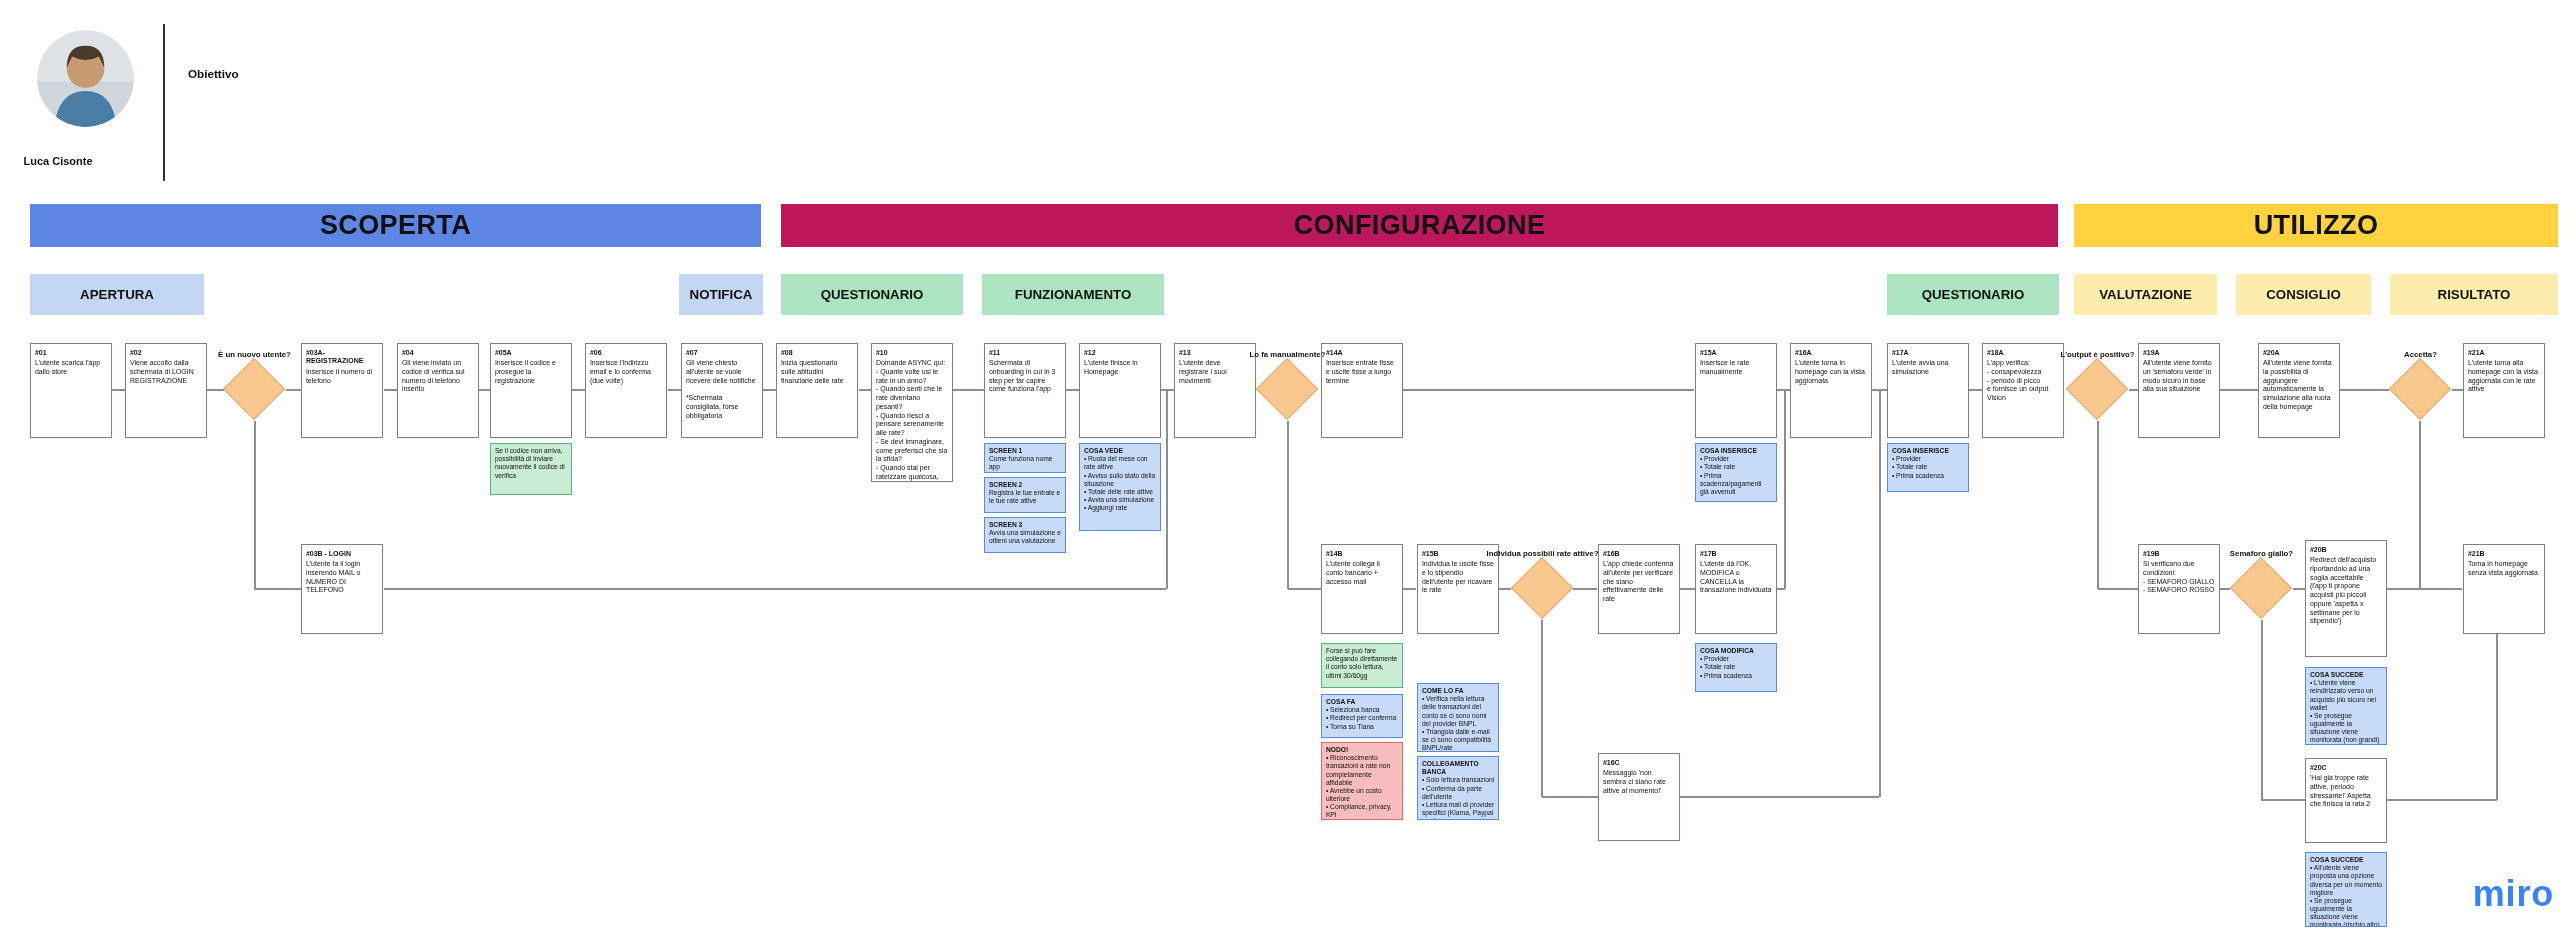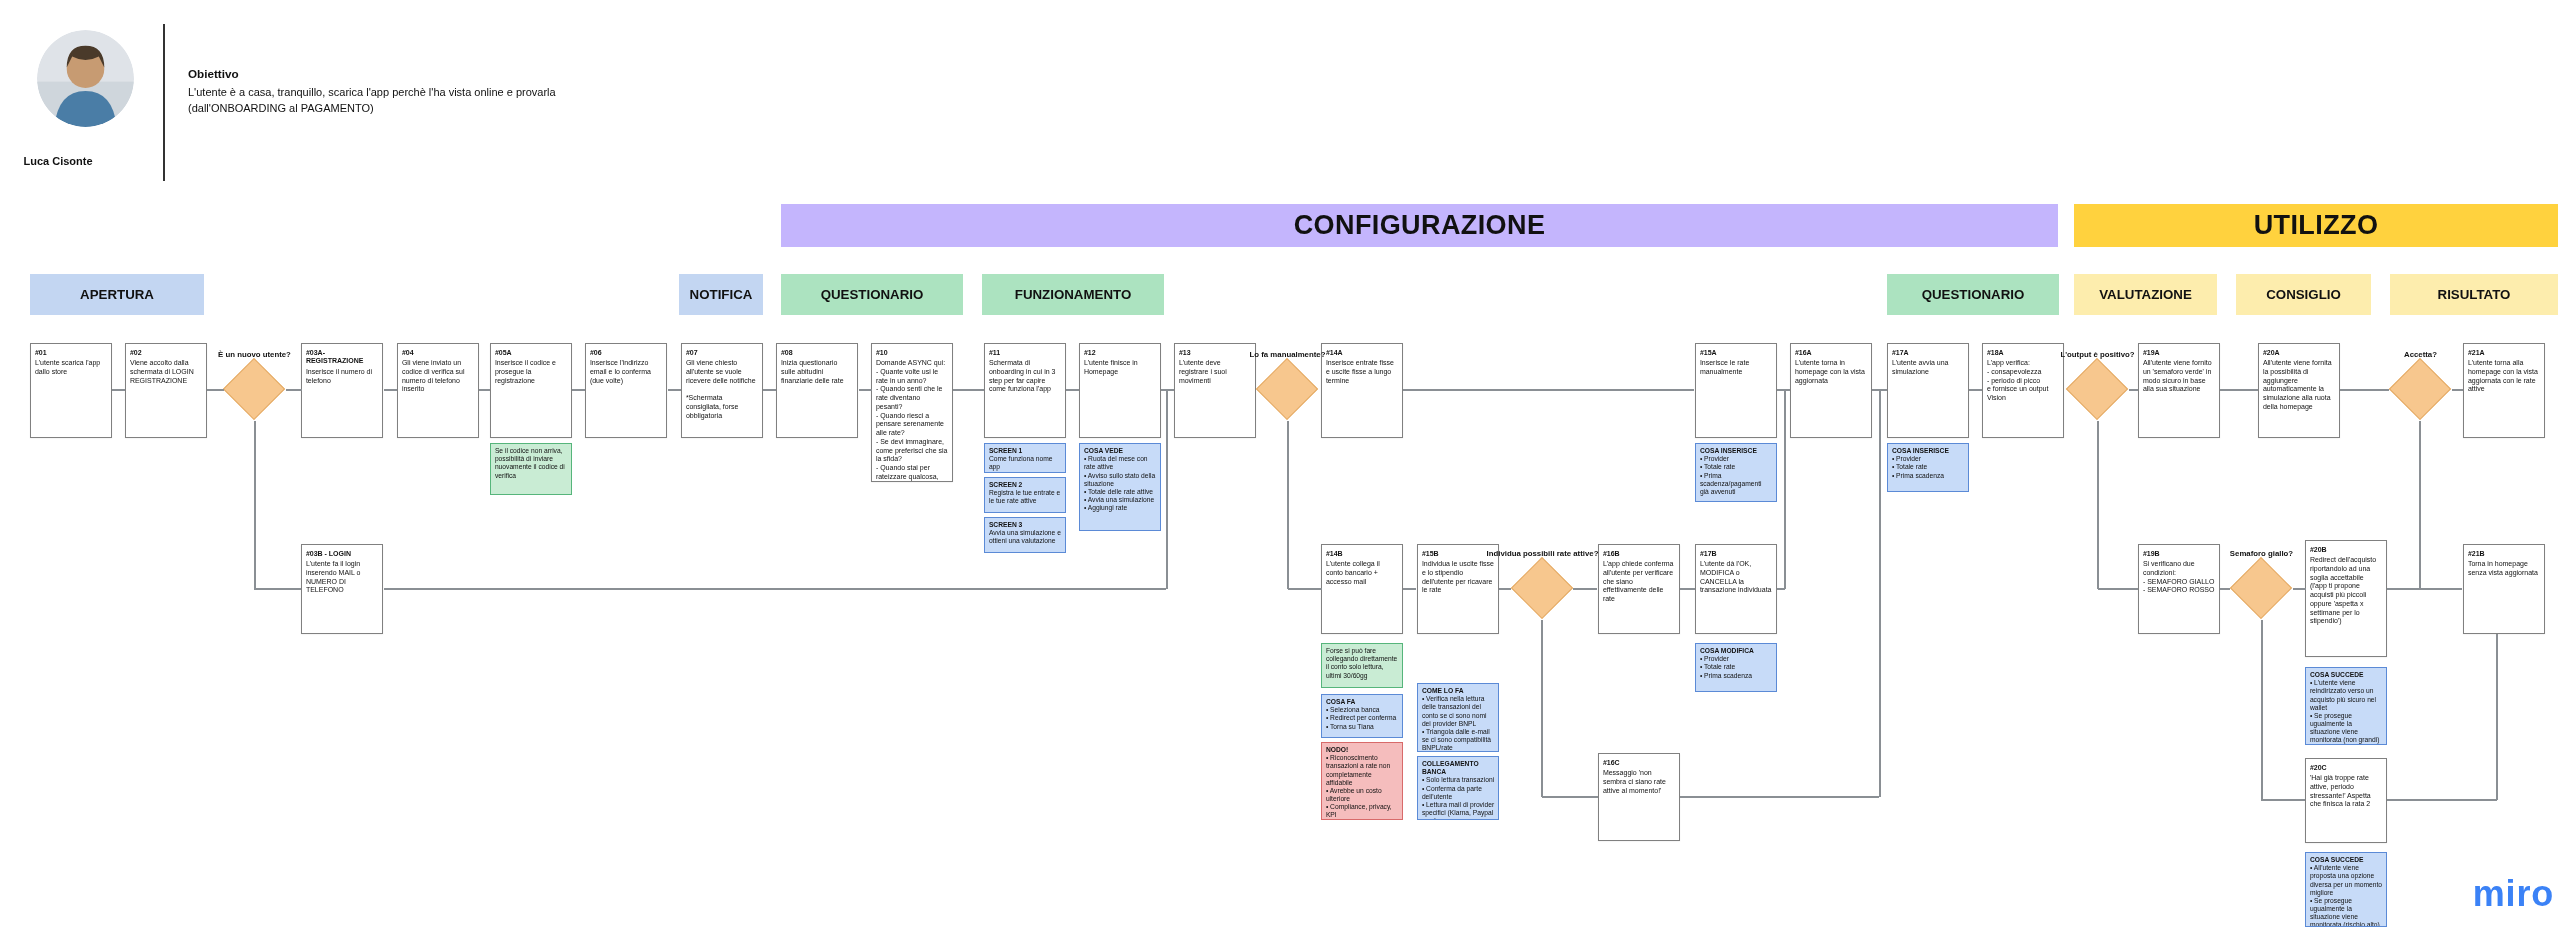--- a/index.html
+++ b/index.html
@@ -67,25 +67,25 @@
         <path d="M38 48 q0-28 24-28 q24 0 24 28 l-7-14 q-17 9-34 0 z" fill="#4a3a2a"></path>
         <path d="M22 124 q5-46 40-46 q35 0 40 46 z" fill="#4A7DA6"></path>
       </g>
     </svg>
   </div>
   <div class="persona-name">Luca Cisonte</div>
   <div class="divider"></div>
 
   <div class="objective">
     <div class="objective-title">Obiettivo</div>
-    <div class="objective-text">L'utente è a casa, tranquillo, scarica l'app perchè l'ha vista online e provarla (dall'ONBOARDING al PAGAMENTO)</div>
   </div>
 
   <div class="watermark">miro</div>
-    <div class="phase" style="left: 781px; width: 1277px; background: #c4b5fd;">CONFIGURAZIONE</div>
+<div class="phase" style="left: 30px; width: 731px; background: rgb(92, 133, 228);">SCOPERTA</div>
+    <div class="phase" style="left: 781px; width: 1277px; background: #be185d;">CONFIGURAZIONE</div>
     <div class="phase" style="left: 2074px; width: 484px; background: rgb(255, 210, 62);">UTILIZZO</div>
     <div class="subphase" style="left: 30px; width: 174px; background: rgb(195, 214, 242);">APERTURA</div>
     <div class="subphase" style="left: 679px; width: 84px; background: rgb(195, 214, 242);">NOTIFICA</div>
     <div class="subphase" style="left: 781px; width: 182px; background: rgb(172, 227, 192);">QUESTIONARIO</div>
     <div class="subphase" style="left: 982px; width: 182px; background: rgb(172, 227, 192);">FUNZIONAMENTO</div>
     <div class="subphase" style="left: 1887px; width: 172px; background: rgb(172, 227, 192);">QUESTIONARIO</div>
     <div class="subphase" style="left: 2074px; width: 143px; background: rgb(253, 237, 173);">VALUTAZIONE</div>
     <div class="subphase" style="left: 2236px; width: 135px; background: rgb(253, 237, 173);">CONSIGLIO</div>
     <div class="subphase" style="left: 2390px; width: 168px; background: rgb(253, 237, 173);">RISULTATO</div>
     <div class="card" style="left: 30px; top: 343px; width: 82px; height: 95px;">

